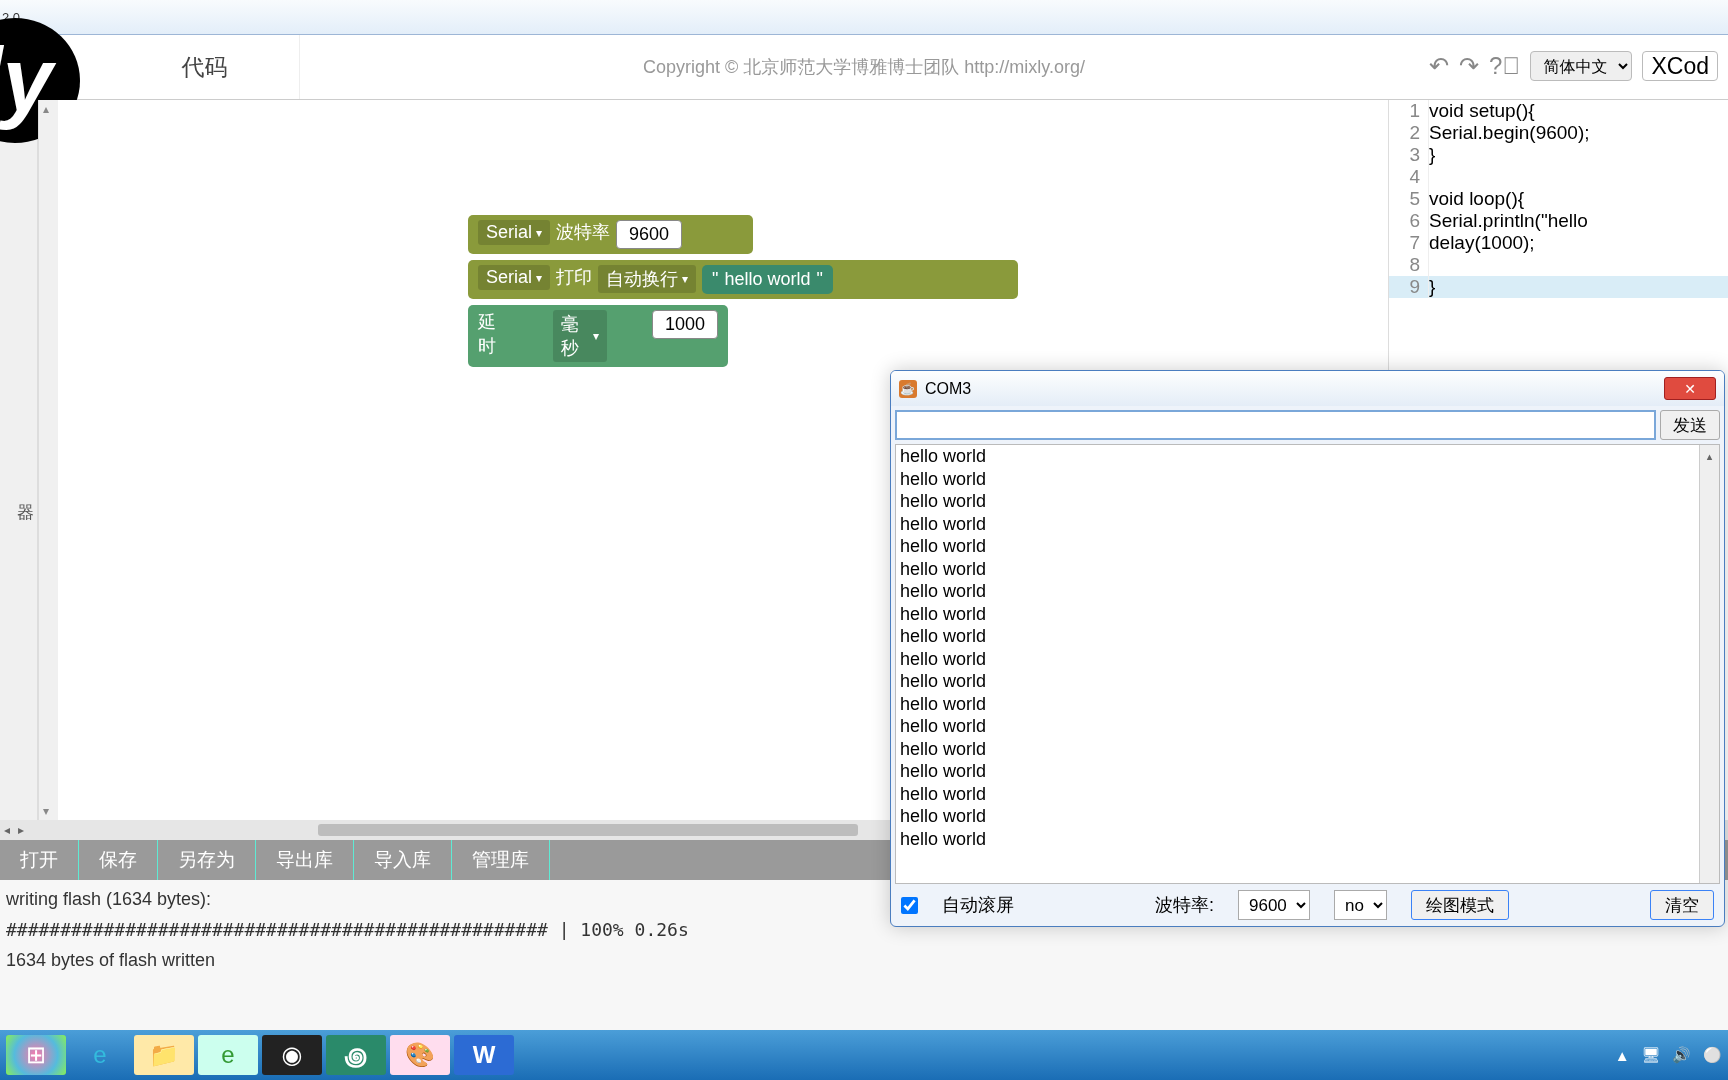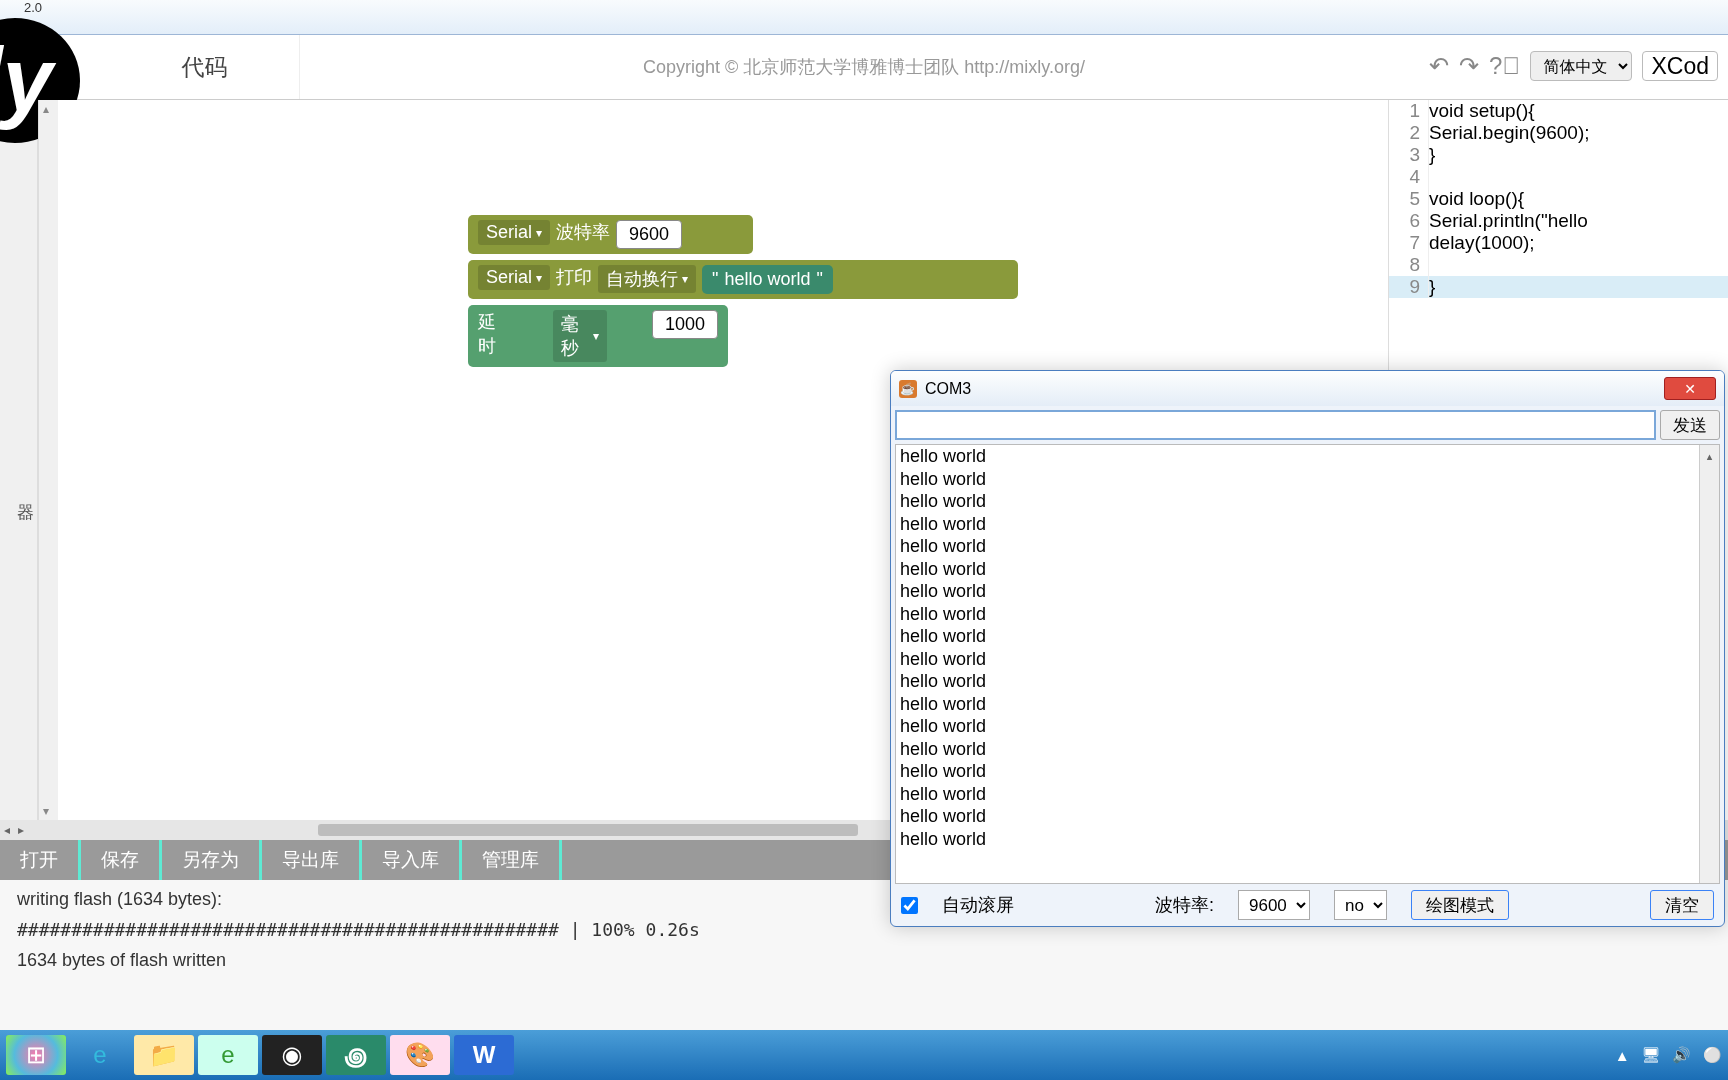--- a/index.html
+++ b/index.html
@@ -1,19 +1,19 @@
 <!DOCTYPE html>
 <html><head>
 <meta charset="utf-8">
 <style>
 * { margin:0; padding:0; box-sizing:border-box; font-family:"Microsoft YaHei",Arial,sans-serif; }
 body { width:1728px; height:1080px; background:#fff; overflow:hidden; position:relative; }
 
 
-.topbar { height:35px; background:linear-gradient(#f8fbfd,#e3eef9); border-bottom:1px solid #9db6d6; display:flex; padding-left:24px; font-size:13px; color:#333; }
+.topbar { height:35px; background:linear-gradient(#f8fbfd,#e3eef9); border-bottom:1px solid #9db6d6; display:flex; align-items:center; padding-left:2px; font-size:13px; color:#333; }
 .header { position:relative; height:65px; border-bottom:1px solid #ccc; display:flex; align-items:center; }
 .logo { position:absolute; left:-50px; top:-17px; width:130px; height:125px; border-radius:50%; background:#000; color:#fff; font-size:90px; font-weight:700; display:flex; align-items:center; justify-content:center; overflow:hidden; font-style:italic; }
 .tab-code { position:absolute; left:110px; top:0; height:64px; width:190px; display:flex; align-items:center; justify-content:center; font-size:23px; color:#444; border-right:1px solid #eee; }
 .copyright { position:absolute; left:0; right:0; text-align:center; font-size:18px; color:#999; }
 .hdr-icons { position:absolute; right:10px; top:16px; display:flex; align-items:center; gap:10px; }
 .hdr-ic { font-size:24px; color:#888; cursor:pointer; }
 .lang-sel { height:30px; border:1px solid #bbb; border-radius:4px; padding:0 8px; font-size:16px; }
 .xcod { height:30px; border:1px solid #bbb; border-radius:4px; padding:0 8px; font-size:23px; display:flex; align-items:center; }
 
 
@@ -38,24 +38,24 @@
 .gutter { width:40px; text-align:right; padding-right:8px; color:#888; border-right:1px solid #eee; }
 .ln9 { background:#d9edf7; }
 
 
 .hscroll { height:20px; background:#e6e6e6; display:flex; align-items:center; }
 .hscroll .arrow { font-size:12px; color:#666; padding:0 4px; }
 .hscroll-thumb { height:12px; background:#bdbdbd; border-radius:3px; margin-left:290px; width:540px; }
 
 
 .btoolbar { height:40px; background:#9a9a9a; display:flex; align-items:center; }
-.btn { height:40px; padding:0 20px; border-right:3px solid #5eead4; color:#fff; font-size:19px; display:flex; align-items:center; cursor:pointer; }
-
-
-.console { height:200px; background:#f7f7f7; font-size:18px; color:#333; padding:4px 17px; line-height:1.7; }
+.btn { height:40px; padding:0 20px; border-right:1px solid #5eead4; color:#fff; font-size:19px; display:flex; align-items:center; cursor:pointer; }
+
+
+.console { height:200px; background:#f7f7f7; font-size:18px; color:#333; padding:4px 6px; line-height:1.7; }
 .hashbar { font-family:monospace; }
 
 
 .dlg { position:absolute; left:890px; top:370px; width:835px; background:#eef3fa; border:1px solid #4a7dbf; border-radius:6px; box-shadow:0 0 20px rgba(0,0,0,.2); }
 .dlg-title { height:35px; display:flex; align-items:center; padding:0 8px; background:linear-gradient(#fdfefe,#e4edf7); border-radius:5px 5px 0 0; }
 .java-ic { width:18px; height:18px; background:#d97a2e; border-radius:3px; margin-right:8px; display:inline-flex; align-items:center; justify-content:center; color:#fff; font-size:12px; }
 .dlg-close { width:52px; height:23px; background:#e04b3f; border-radius:3px; margin-left:auto; display:flex; align-items:center; justify-content:center; color:#fff; font-size:14px; border:1px solid #a02020; }
 .dlg-send { display:flex; padding:4px; gap:4px; }
 .dlg-input { flex:1; height:30px; border:2px solid #7aa7d9; background:#fff; }
 .dlg-sendbtn { width:60px; height:30px; border:1px solid #aaa; background:#f0f0f0; border-radius:3px; font-size:17px; }

